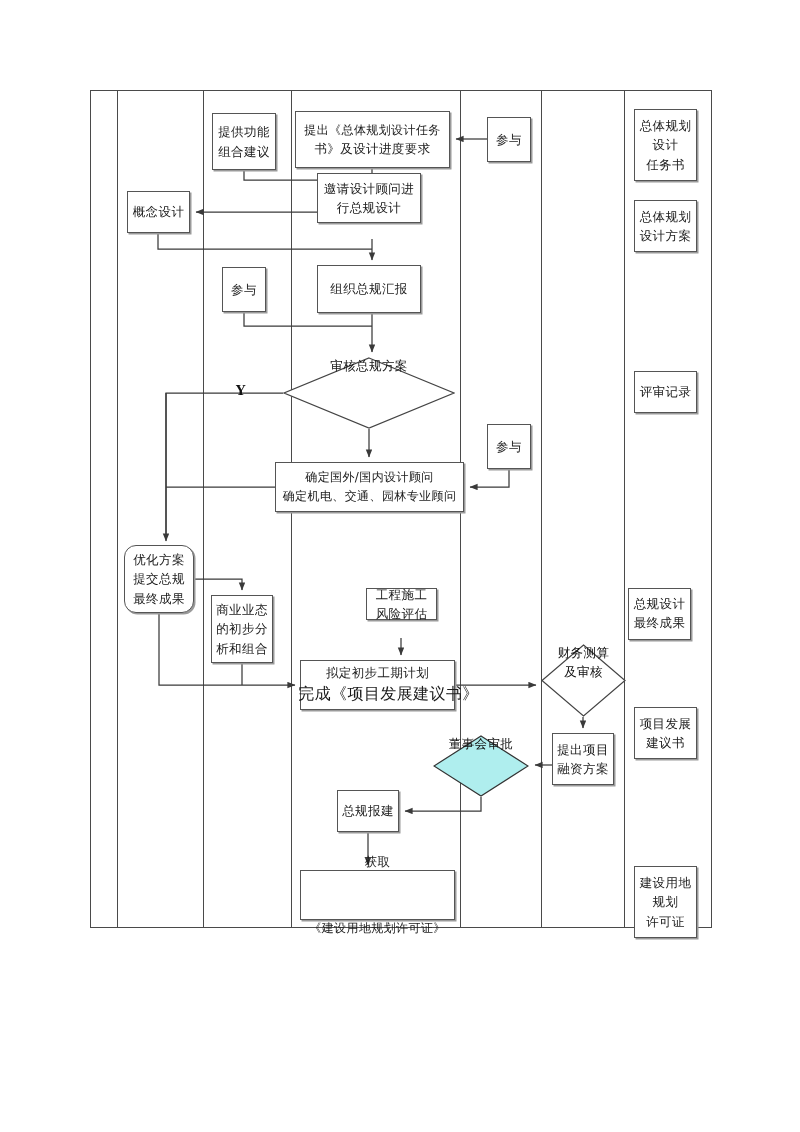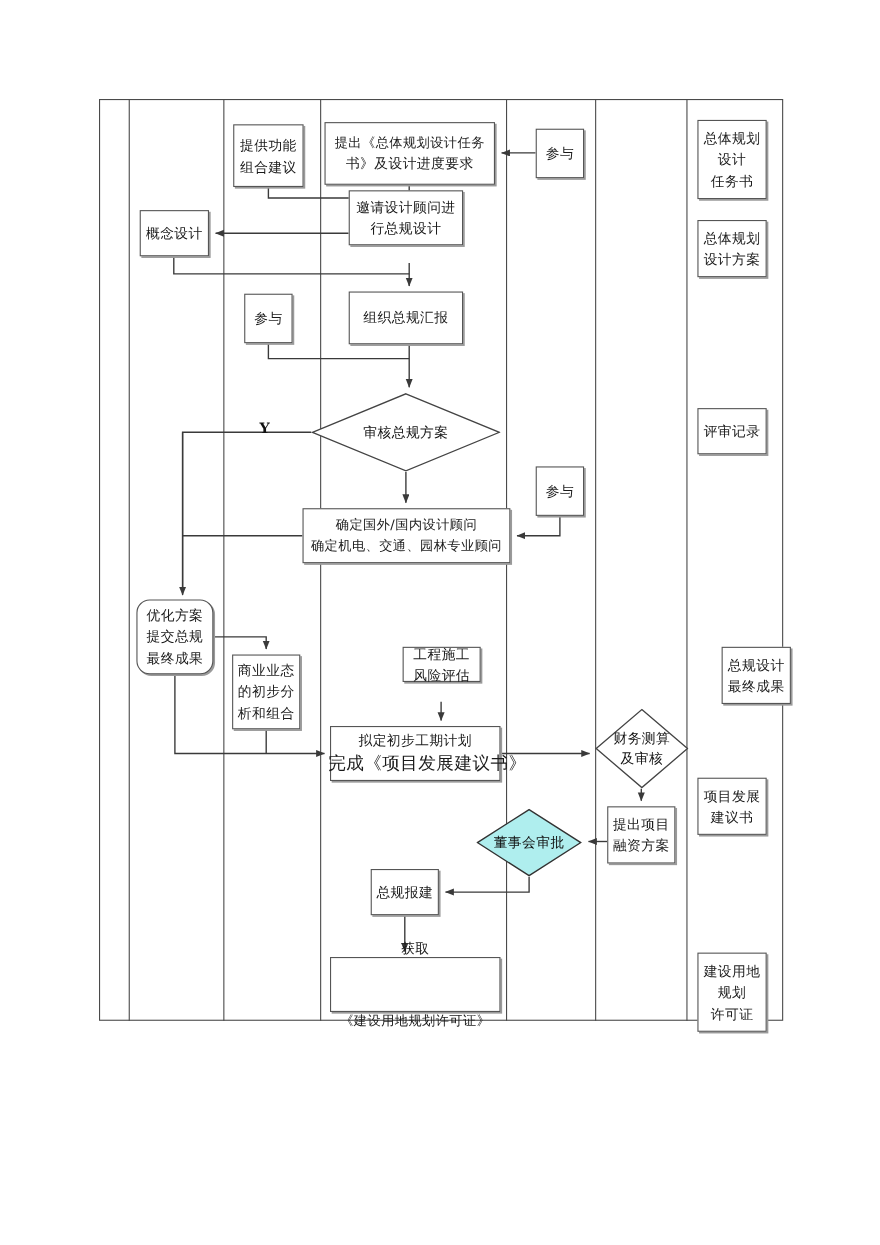--- a/index.html
+++ b/index.html
@@ -43,21 +43,21 @@
     letter-spacing:0.4px;
     padding:1px 2px;
   }
   .node.shadow{
     box-shadow:1.5px 1.5px 0 #9a9a9a;
   }
   .node span{display:block;white-space:nowrap;}
   
   .diamond{
     position:absolute;
-    display:flex;align-items:center;justify-content:center;
+    display:flex;align-items:flex-start;justify-content:center;
   }
   .diamond .dshape{
     position:absolute;inset:0;
   }
   .diamond .dlabel{
     position:relative;
     z-index:2;
     font-size:12.5px;
     line-height:1.5;
     text-align:center;
@@ -238,21 +238,21 @@
         <span>设计</span>
         <span>任务书</span>
       </div>
       <div class="node shadow" style="left: 634px; top: 200px; width: 63px; height: 52px;">
         <span>总体规划</span>
         <span>设计方案</span>
       </div>
       <div class="node shadow" style="left: 634px; top: 371px; width: 63px; height: 42px;">
         <span>评审记录</span>
       </div>
-      <div class="node shadow" style="left: 656px; top: 588px; width: 63px; height: 52px;">
+      <div class="node shadow" style="left: 628px; top: 588px; width: 63px; height: 52px; font-family: Liberation Serif, serif;">
         <span>总规设计</span>
         <span>最终成果</span>
       </div>
       <div class="node shadow" style="left: 634px; top: 707px; width: 63px; height: 52px;">
         <span>项目发展</span>
         <span>建议书</span>
       </div>
       <div class="node shadow" style="left: 634px; top: 866px; width: 63px; height: 72px;">
         <span>建设用地</span>
         <span>规划</span>

